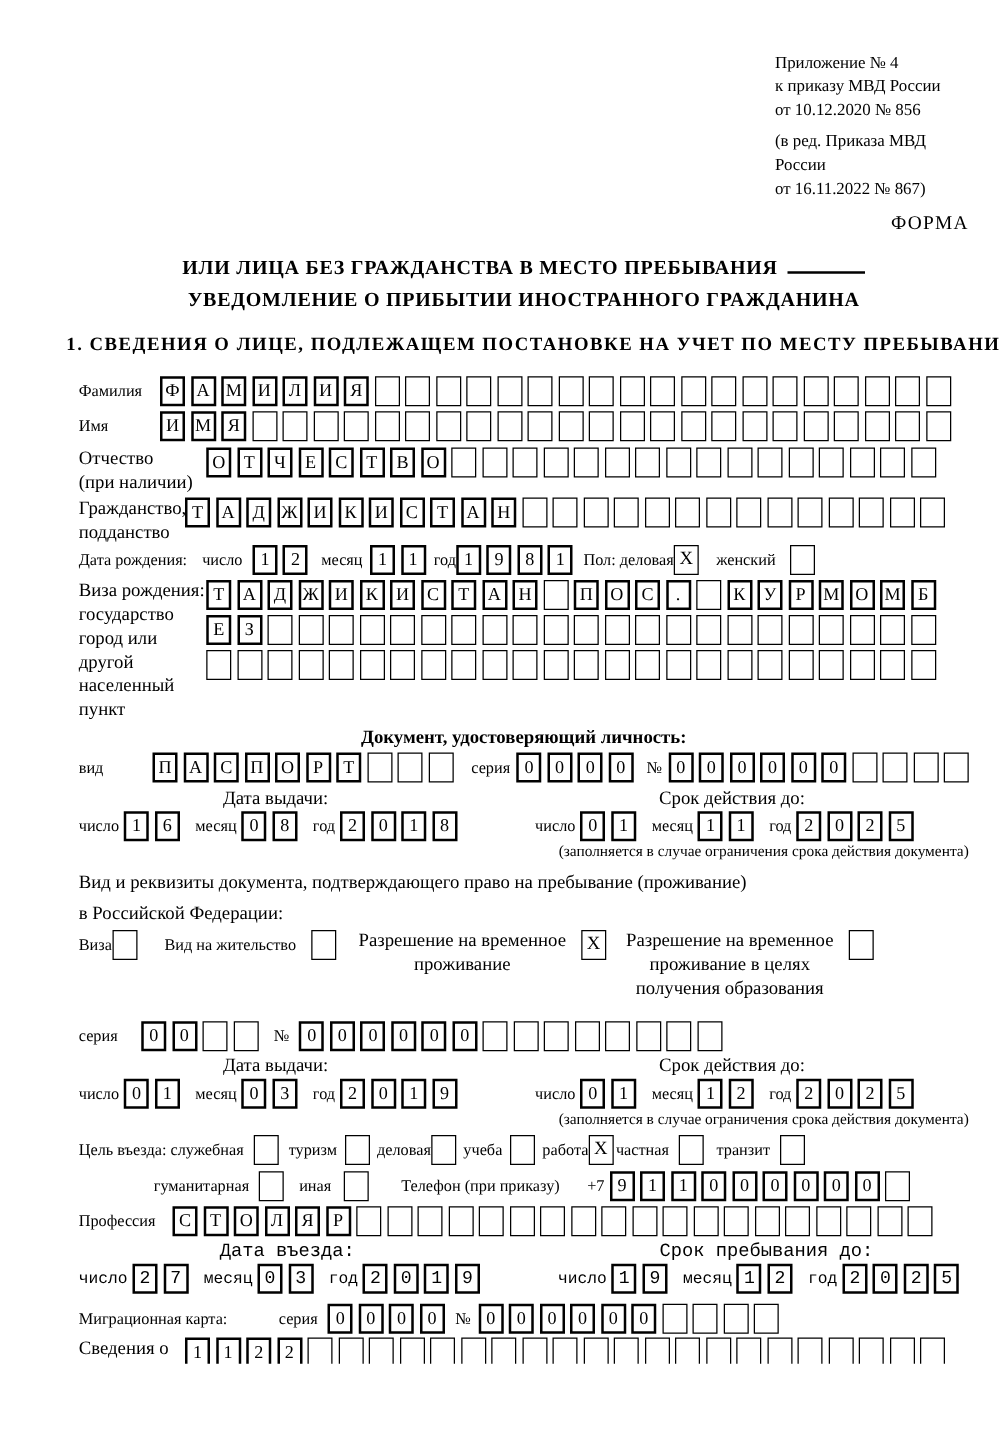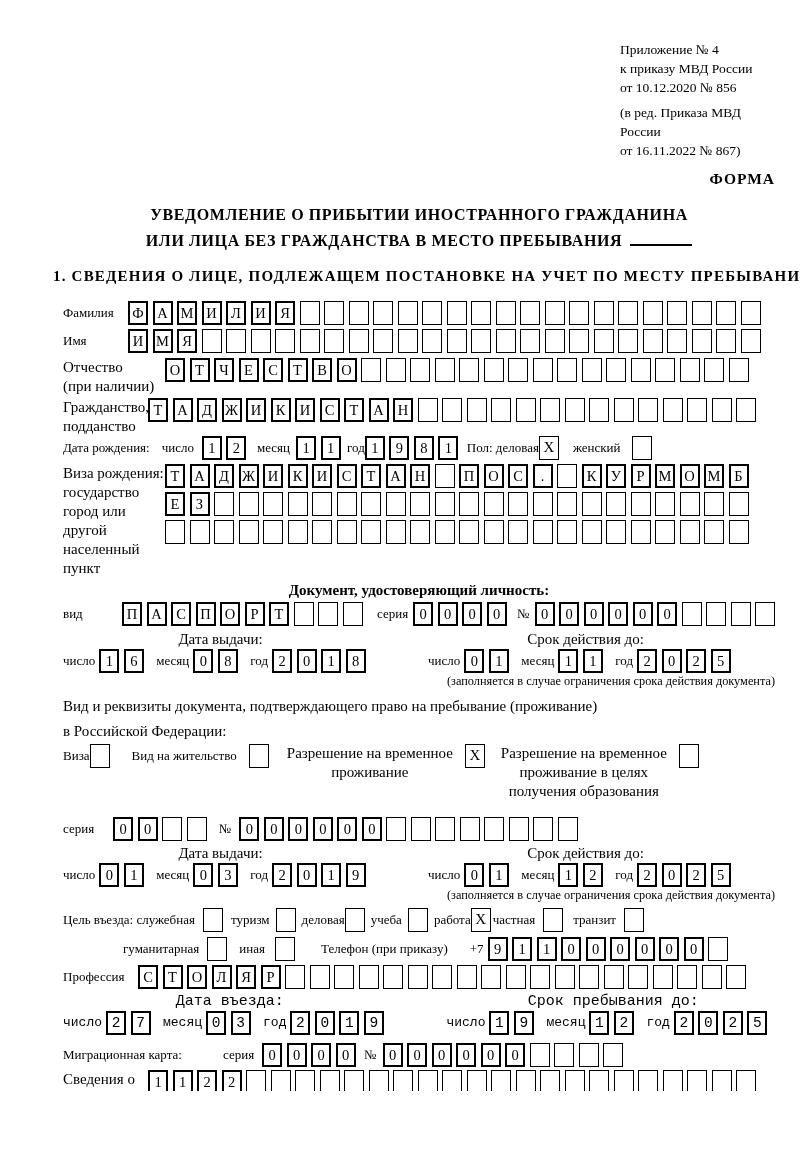--- a/index.html
+++ b/index.html
@@ -1,21 +1,21 @@
 <!DOCTYPE html>
 <html><head>
 <meta charset="utf-8">
 <style>
   *{margin:0;padding:0;box-sizing:border-box}
   html,body{background:#ffffff}
   body{width:800px;height:1163px;font-family:"Liberation Serif","DejaVu Serif",serif;color:#000}
   .page{position:relative;width:800px;height:1091px;padding:40px 25px 0 63px;overflow:hidden}
   .ref{margin-left:557px;font-size:13.5px;line-height:19px}
   .ref-note{margin-left:557px;font-size:13.5px;line-height:19px;margin-top:6px}
-  .forma{text-align:right;font-weight:bold;font-size:15.5px;margin-top:10px;letter-spacing:1px}
+  .forma{text-align:right;font-weight:normal;font-size:15.5px;margin-top:10px;letter-spacing:1px}
   .title{text-align:center;font-weight:bold;font-size:16px;margin-top:14px;line-height:26px;letter-spacing:.6px}
   .uline{display:inline-block;width:62px;border-bottom:2px solid #000;height:13px;margin-left:8px}
   .section{text-align:center;font-weight:bold;font-size:15px;margin-top:14px;letter-spacing:1.2px;white-space:nowrap;margin-left:-10px}
   .formbody{margin-top:16px}
   .row{display:flex;align-items:flex-start}
   .lbl{font-size:13px;line-height:24px;flex:0 0 auto;white-space:pre}
   .stack{font-size:15px;line-height:19px;flex:0 0 auto}
   .sp{flex:0 0 auto;height:1px}
   .cells{display:flex;flex:0 0 auto}
   .cell{width:20px;height:24px;border:1.4px solid #000;margin-right:4.5px;font-size:14.5px;line-height:20px;text-align:center;flex:0 0 auto}
@@ -44,22 +44,22 @@
     <div>к приказу МВД России</div>
     <div>от 10.12.2020 № 856</div>
   </div>
   <div class="ref-note">
     <div>(в ред. Приказа МВД России</div>
     <div>от 16.11.2022 № 867)</div>
   </div>
   <div class="forma">ФОРМА</div>
 
   <div class="title">
+    <div><span>ИЛИ ЛИЦА БЕЗ ГРАЖДАНСТВА В МЕСТО ПРЕБЫВАНИЯ</span><span class="uline"></span></div>
     <div>УВЕДОМЛЕНИЕ О ПРИБЫТИИ ИНОСТРАННОГО ГРАЖДАНИНА</div>
-    <div><span>ИЛИ ЛИЦА БЕЗ ГРАЖДАНСТВА В МЕСТО ПРЕБЫВАНИЯ</span><span class="uline"></span></div>
   </div>
 
   <div class="section">1. СВЕДЕНИЯ О ЛИЦЕ, ПОДЛЕЖАЩЕМ ПОСТАНОВКЕ НА УЧЕТ ПО МЕСТУ ПРЕБЫВАНИЯ</div>
 
   <div class="formbody">
       <div class="row">
         <span class="lbl" style="width: 65px;">Фамилия</span>
         <div class="cells">
           <div class="cell filled">Ф</div>
           <div class="cell filled">А</div>

